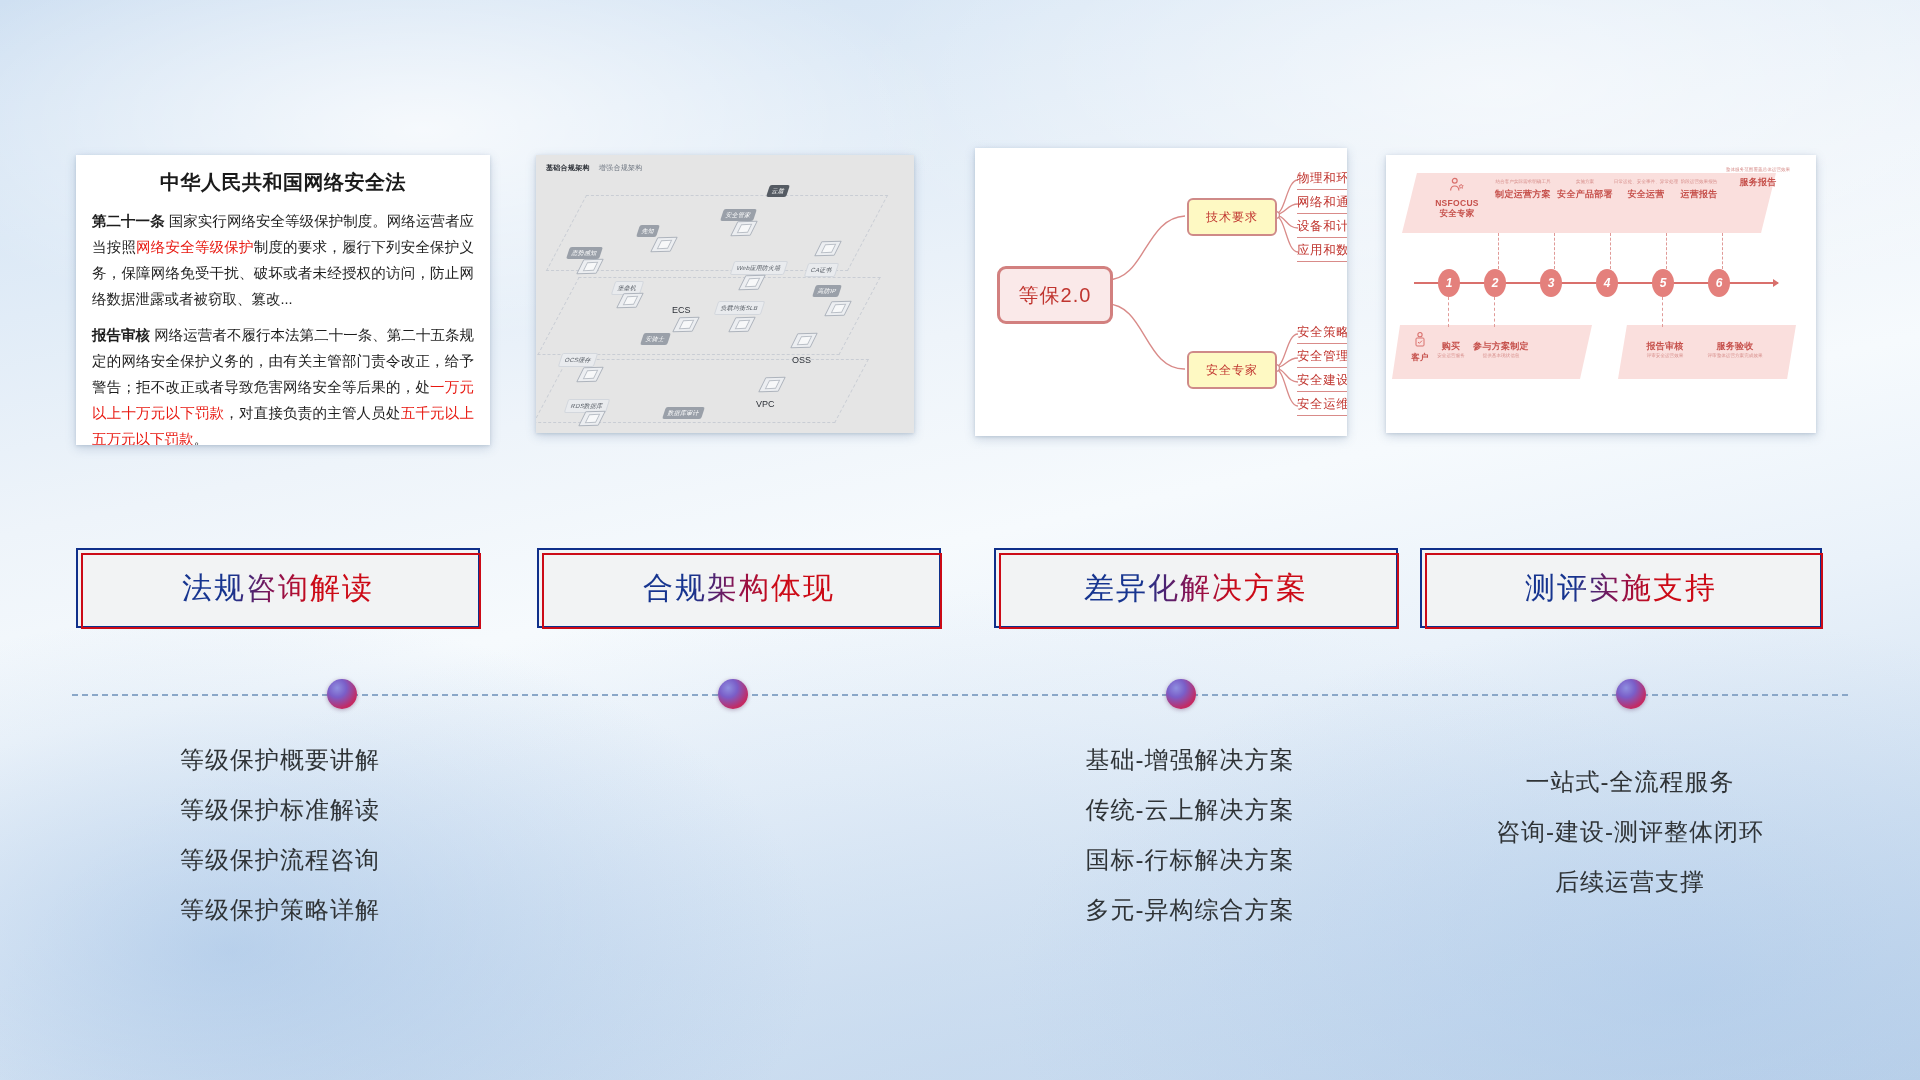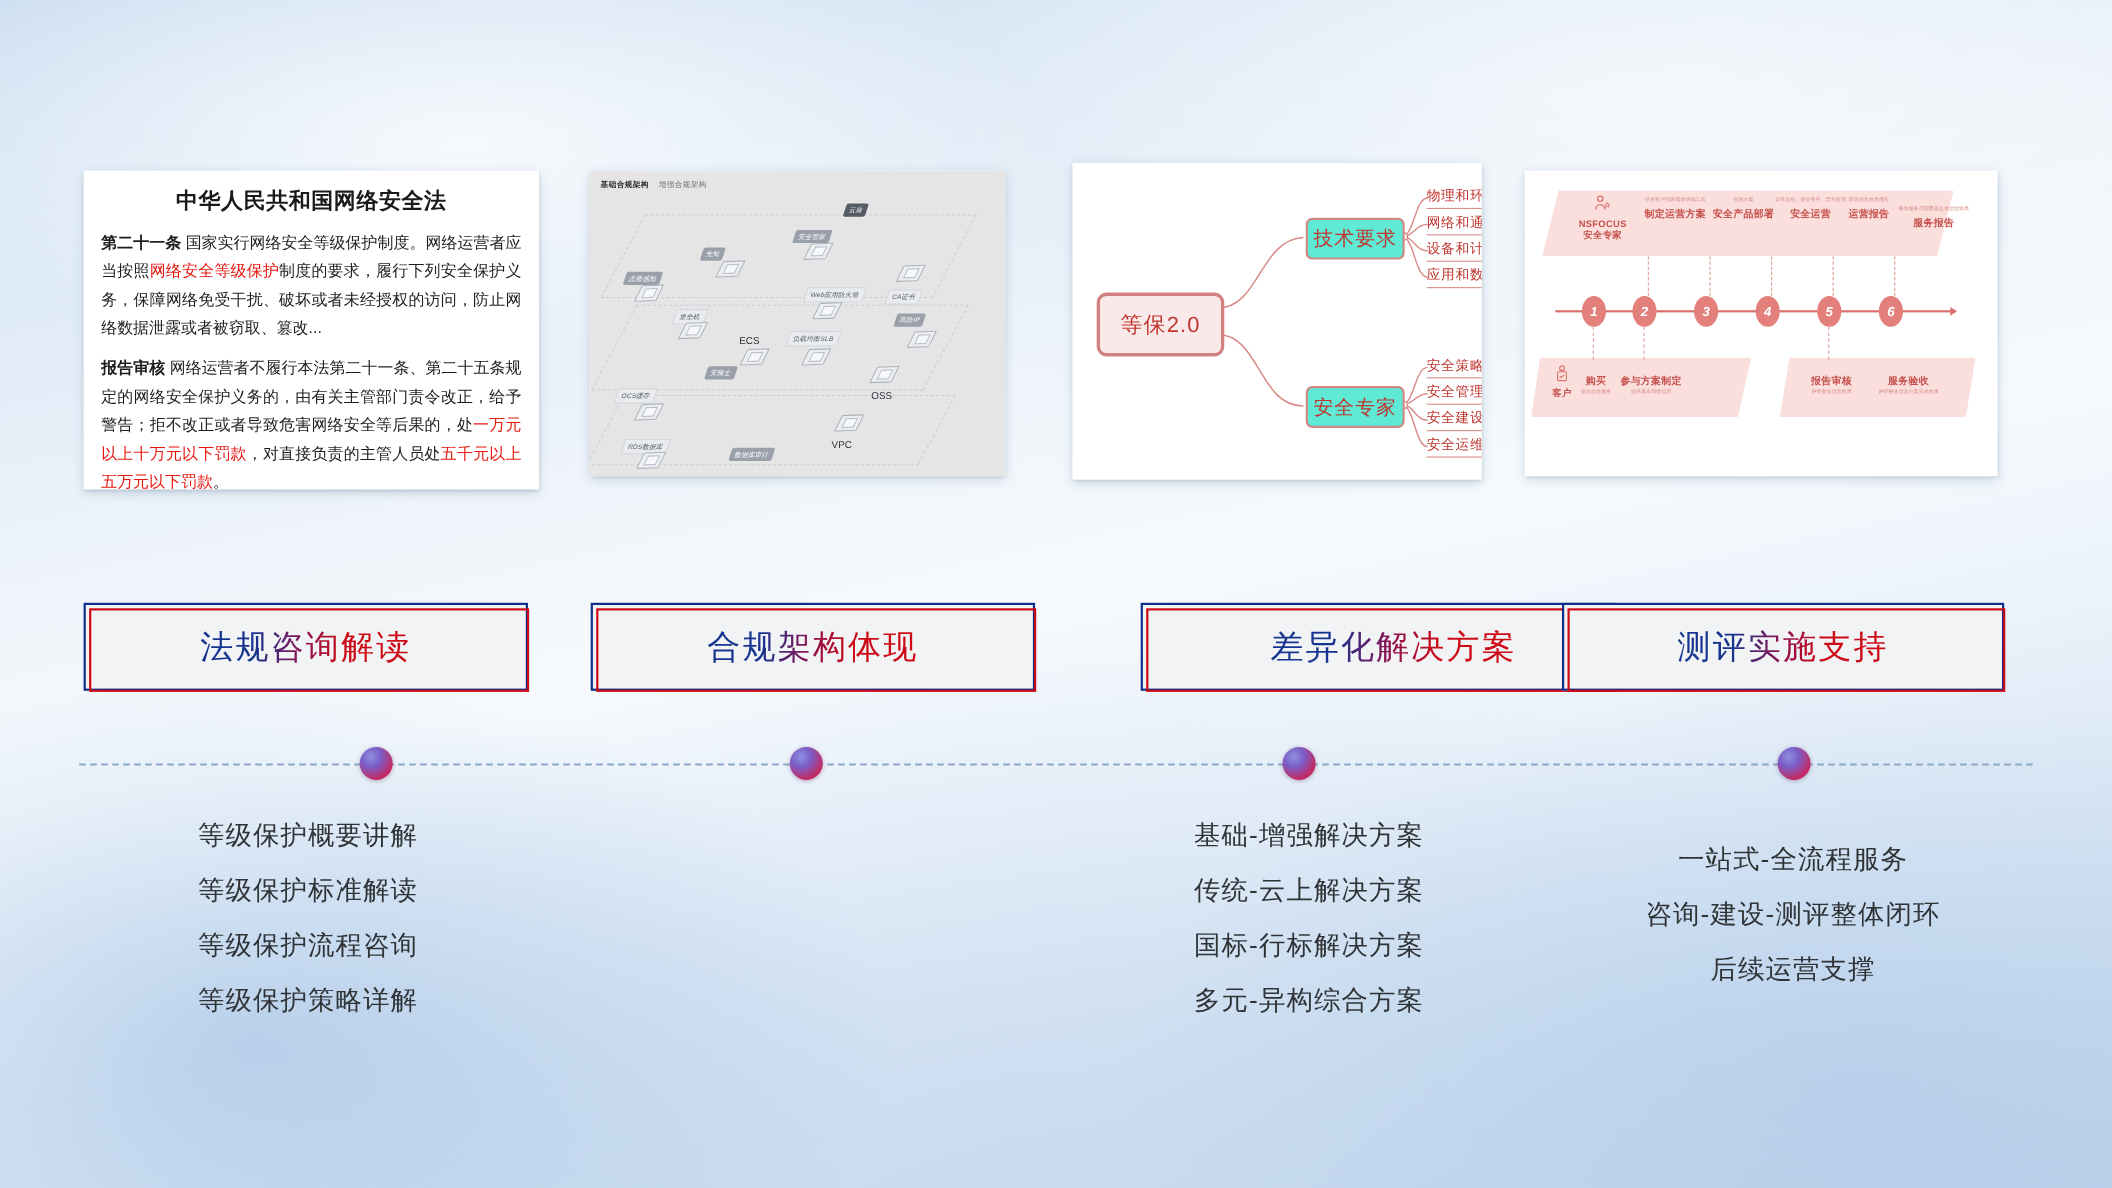--- a/index.html
+++ b/index.html
@@ -71,23 +71,23 @@
   
   .mind{position:absolute;inset:0;background:#fff;}
   .mind-root{
     position:absolute;left:22px;top:118px;width:110px;height:52px;
     border:3px solid #d2807f;background:#fae9e9;border-radius:9px;
     display:flex;align-items:center;justify-content:center;
     color:#c0352f;font-size:20px;font-weight:500;letter-spacing:1px;
   }
   .mind-branch{
     position:absolute;width:86px;height:34px;
-    border:2px solid #cf8a88;background:#5eead4;border-radius:6px;
+    border:2px solid #cf8a88;background:#fef9c3;border-radius:6px;
     display:flex;align-items:center;justify-content:center;
-    color:#c0352f;font-size:18px;letter-spacing:1px;
+    color:#c0352f;font-size:12px;letter-spacing:1px;
   }
   #branch-tech{left:212px;top:50px;}
   #branch-mgmt{left:212px;top:203px;}
   .leaf{
     position:absolute;font-size:12.5px;color:#c0352f;white-space:nowrap;
     padding-bottom:2px;border-bottom:1.6px solid #d98b89;letter-spacing:.6px;
   }
   .mind svg{position:absolute;left:0;top:0;width:100%;height:100%;overflow:visible;}
 
   
@@ -128,21 +128,21 @@
     border:2px solid #cc0a16;pointer-events:none;
   }
   .head-btn span{
     font-size:30px;font-weight:500;letter-spacing:2px;
     background:linear-gradient(95deg,#16348f 0%,#16348f 26%,#8a1252 48%,#cc0a16 68%,#cc0a16 100%);
     -webkit-background-clip:text;background-clip:text;color:transparent;
     white-space:nowrap;
   }
   #head-1{left:76px;}
   #head-2{left:537px;}
-  #head-3{left:1037px;padding-left:28px;}
+  #head-3{left:994px;}
   #head-4{left:1420px;}
   .head-btn{top:548px;}
   #head-4{width:398px;}
 
   
   .timeline{position:absolute;left:72px;top:693px;width:1776px;height:4px;}
   .tl-line{position:absolute;left:0;top:1px;width:100%;height:0;
     border-top:2px dashed #8aa7c8;}
   .tl-dot{position:absolute;width:30px;height:30px;border-radius:50%;top:-14px;
     background:radial-gradient(circle at 34% 30%, #8f8fe0 0%, #7a5ec8 32%, #c32a63 72%, #d12c5e 100%);
@@ -314,21 +314,21 @@
         <div class="fl-main">安全产品部署</div>
       </div>
       <div class="fl-step" style="left:218px;top:24px;width:84px;">
         <div class="fl-sub">日常运处、安全事件、异常处理</div>
         <div class="fl-main">安全运营</div>
       </div>
       <div class="fl-step" style="left:280px;top:24px;width:66px;">
         <div class="fl-sub">阶段运营效果报告</div>
         <div class="fl-main">运营报告</div>
       </div>
-      <div class="fl-step" style="left:334px;top:32px;width:76px;">
+      <div class="fl-step" style="left:334px;top:12px;width:76px;">
         <div class="fl-sub">整体服务范围覆盖总体运营效果</div>
         <div class="fl-main">服务报告</div>
       </div>
 
       <div class="fl-axis"></div>
       <div class="fl-num" style="left:52px;">1</div>
       <div class="fl-num" style="left:98px;">2</div>
       <div class="fl-num" style="left:154px;">3</div>
       <div class="fl-num" style="left:210px;">4</div>
       <div class="fl-num" style="left:266px;">5</div>

